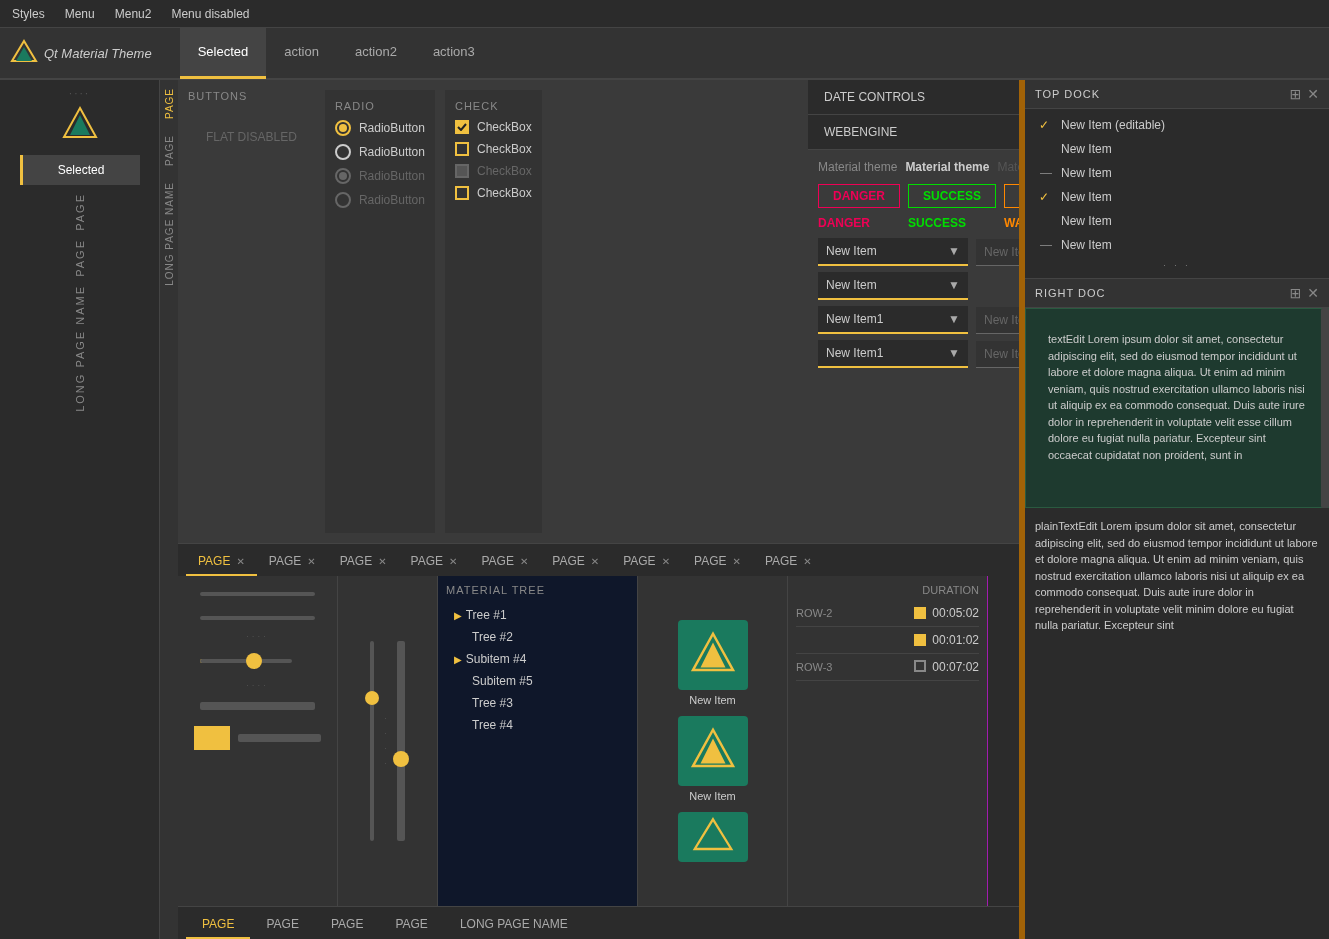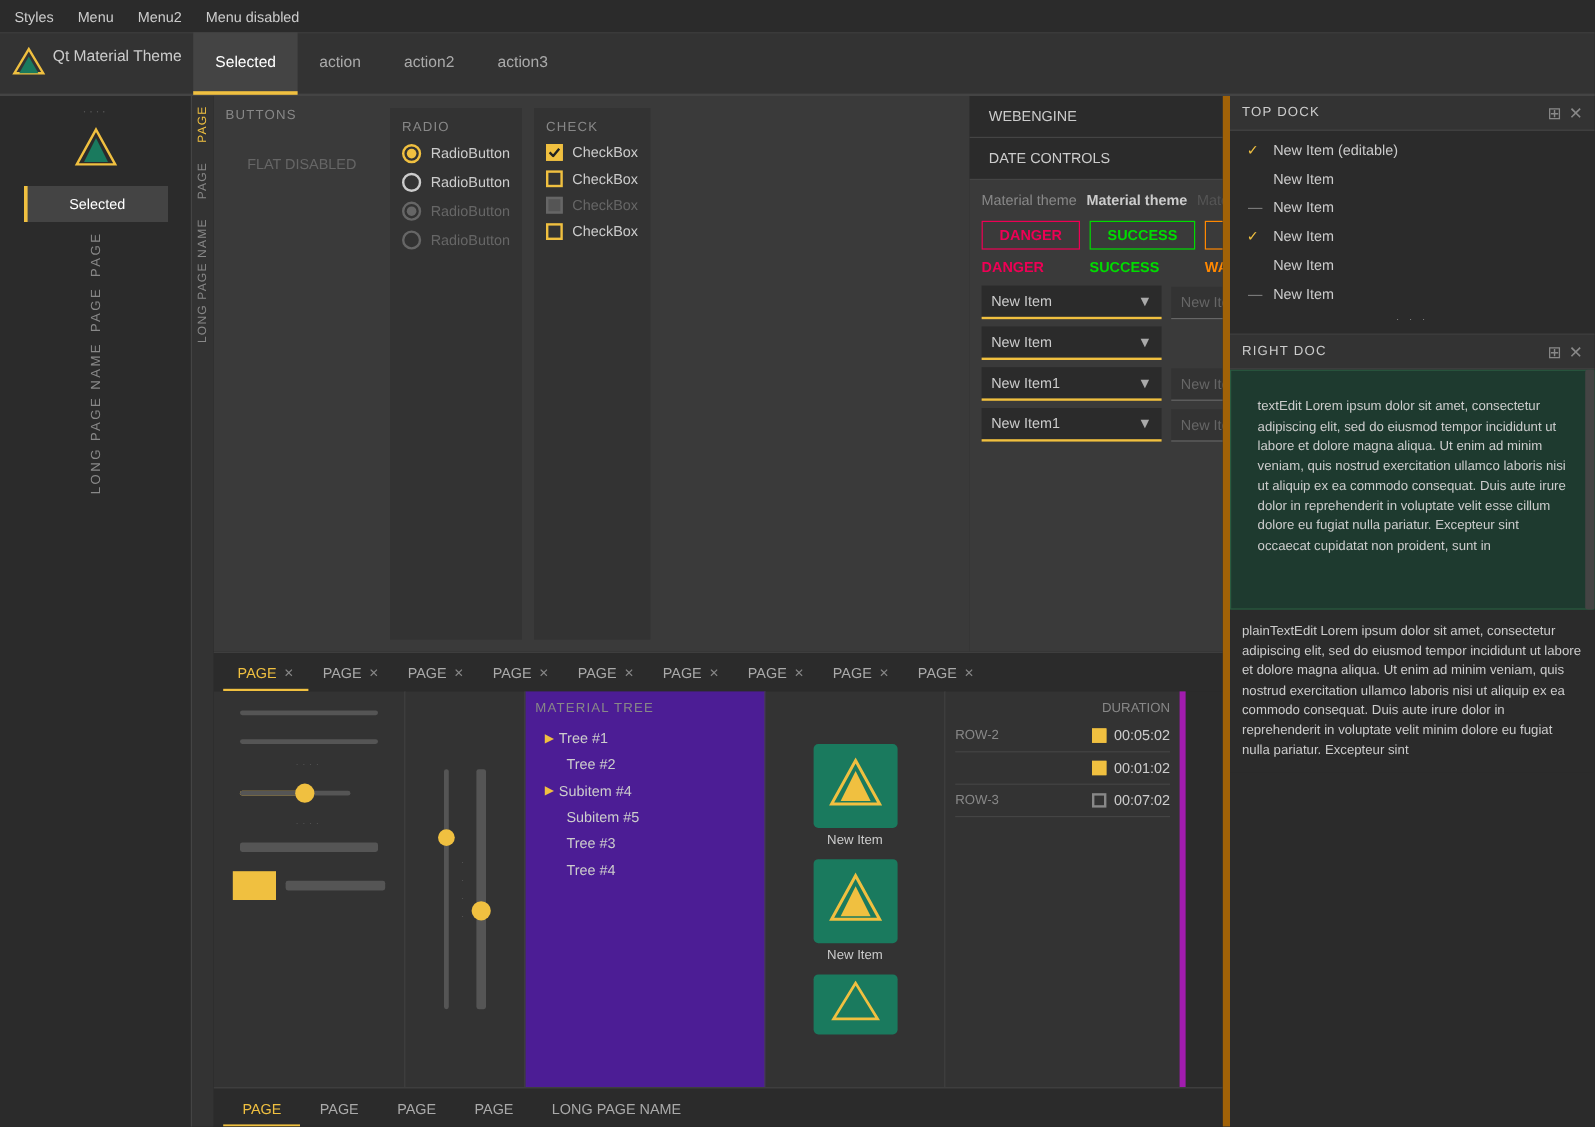--- a/index.html
+++ b/index.html
@@ -4,21 +4,21 @@
   <style>
     * { box-sizing: border-box; margin: 0; padding: 0; }
     body { background: #2b2b2b; color: #ccc; font-family: 'Segoe UI', Arial, sans-serif; font-size: 12px; overflow: hidden; width: 1329px; height: 939px; }
 
     
     .menubar { background: #2b2b2b; display: flex; align-items: center; gap: 20px; padding: 4px 12px; border-bottom: 1px solid #444; height: 28px; }
     .menubar-item { color: #ccc; cursor: pointer; font-size: 12px; }
 
     
     .tabbar { background: #333; display: flex; align-items: center; height: 52px; padding: 0 0 0 10px; border-bottom: 2px solid #444; }
-    .tab-logo { display: flex; gap: 6px; margin-right: 10px; }
+    .tab-logo { display: flex; align-items: center; gap: 6px; margin-right: 28px; font-style: italic; }
     .logo-icon { width: 28px; height: 28px; }
     .logo-text { color: #ccc; font-size: 13px; }
     .tab { padding: 0 18px; height: 52px; display: flex; align-items: center; color: #aaa; cursor: pointer; font-size: 13px; border-bottom: 3px solid transparent; position: relative; }
     .tab.active { color: #fff; background: #444; border-bottom: 3px solid #f0c040; }
 
     
     .main-layout { display: flex; height: calc(939px - 28px - 52px); }
 
     
     .left-sidebar { width: 160px; background: #2b2b2b; border-right: 1px solid #444; display: flex; flex-direction: column; align-items: center; padding-top: 8px; flex-shrink: 0; }
@@ -104,33 +104,33 @@
     .bottom-content { display: flex; height: 330px; overflow: hidden; }
 
     
     .bp1 { width: 160px; background: #333; padding: 8px; display: flex; flex-direction: column; gap: 8px; flex-shrink: 0; border-right: 1px solid #444; }
     .dots-h { color: #555; text-align: center; letter-spacing: 3px; font-size: 8px; }
 
     
     .bp2 { width: 100px; background: #333; padding: 8px; display: flex; align-items: center; justify-content: center; gap: 10px; flex-shrink: 0; border-right: 1px solid #444; }
 
     
-    .bp3 { width: 200px; background: #4c1d95; padding: 8px; flex-shrink: 0; border-right: 1px solid #444; }
+    .bp3 { width: 200px; background: #0f172a; padding: 8px; flex-shrink: 0; border-right: 1px solid #444; }
     .tree-label { color: #888; font-size: 11px; letter-spacing: 1px; margin-bottom: 8px; }
     .tree-item { padding: 4px 0 4px 8px; color: #ccc; font-size: 12px; cursor: pointer; display: flex; align-items: center; gap: 4px; }
     .tree-arrow { color: #f0c040; font-size: 10px; }
 
     
     .bp4 { width: 150px; background: #333; padding: 8px; display: flex; flex-direction: column; align-items: center; justify-content: center; gap: 10px; flex-shrink: 0; border-right: 1px solid #444; }
     .icon-item { display: flex; flex-direction: column; align-items: center; gap: 4px; cursor: pointer; }
     .icon-box { width: 70px; height: 70px; background: #1a7a5e; border-radius: 4px; display: flex; align-items: center; justify-content: center; }
     .icon-label { color: #ccc; font-size: 11px; }
 
     
-    .bp5 { width: 200px; background: #333; padding: 8px; flex-shrink: 0; border-right: 5px solid #a21caf; }
+    .bp5 { width: 200px; background: #333; padding: 8px; flex-shrink: 0; border-right: 1px solid #a21caf; }
     .table-header-row { display: flex; justify-content: space-between; margin-bottom: 4px; color: #888; font-size: 11px; }
     .table-data-row { display: flex; justify-content: space-between; align-items: center; padding: 6px 0; border-bottom: 1px solid #444; font-size: 12px; color: #ccc; }
     .row-label { color: #888; font-size: 11px; }
     .checkbox-sm { width: 12px; height: 12px; border: 2px solid #f0c040; background: #f0c040; display: inline-block; }
     .checkbox-sm-empty { width: 12px; height: 12px; border: 2px solid #888; display: inline-block; }
 
     
     .right-dock { width: 310px; background: #2b2b2b; border-left: 6px solid #a16207; display: flex; flex-direction: column; flex-shrink: 0; }
     .dock-header { display: flex; justify-content: space-between; align-items: center; padding: 6px 10px; background: #333; border-bottom: 1px solid #444; }
     .dock-title { color: #ccc; font-size: 11px; letter-spacing: 1px; }
@@ -265,22 +265,22 @@
                 <div class="checkbox unchecked"></div>
                 <span>CheckBox</span>
               </div>
             </div>
 
           </div>
         </div>
 
         <div class="right-panel">
           <div class="right-panel-header">
+            <div class="rpanel-item">DATE CONTROLS</div>
             <div class="rpanel-item">WEBENGINE</div>
-            <div class="rpanel-item">DATE CONTROLS</div>
           </div>
 
           <div class="rpanel-content">
 
             <div class="theme-row">
               <span class="theme-text-normal">Material theme</span>
               <span class="theme-text-medium">Material theme</span>
               <span class="theme-text-light">Material theme</span>
             </div>
 
@@ -487,21 +487,21 @@
           </div>
           <div class="table-data-row">
             <span class="row-label"></span>
             <div style="display:flex;align-items:center;gap:6px;">
               <span class="checkbox-sm"></span>
               <span>00:01:02</span>
             </div>
           </div>
           <div class="table-data-row">
             <span class="row-label">ROW-3</span>
-            <div style="display:flex;align-items:center;gap:6px;">
+            <div style="display:flex;align-items:flex-start;gap:6px;">
               <span class="checkbox-sm-empty"></span>
               <span>00:07:02</span>
             </div>
           </div>
         </div>
 
       </div>
 
       <div class="bottom-page-tabs">
         <div class="bpt active">PAGE</div>

